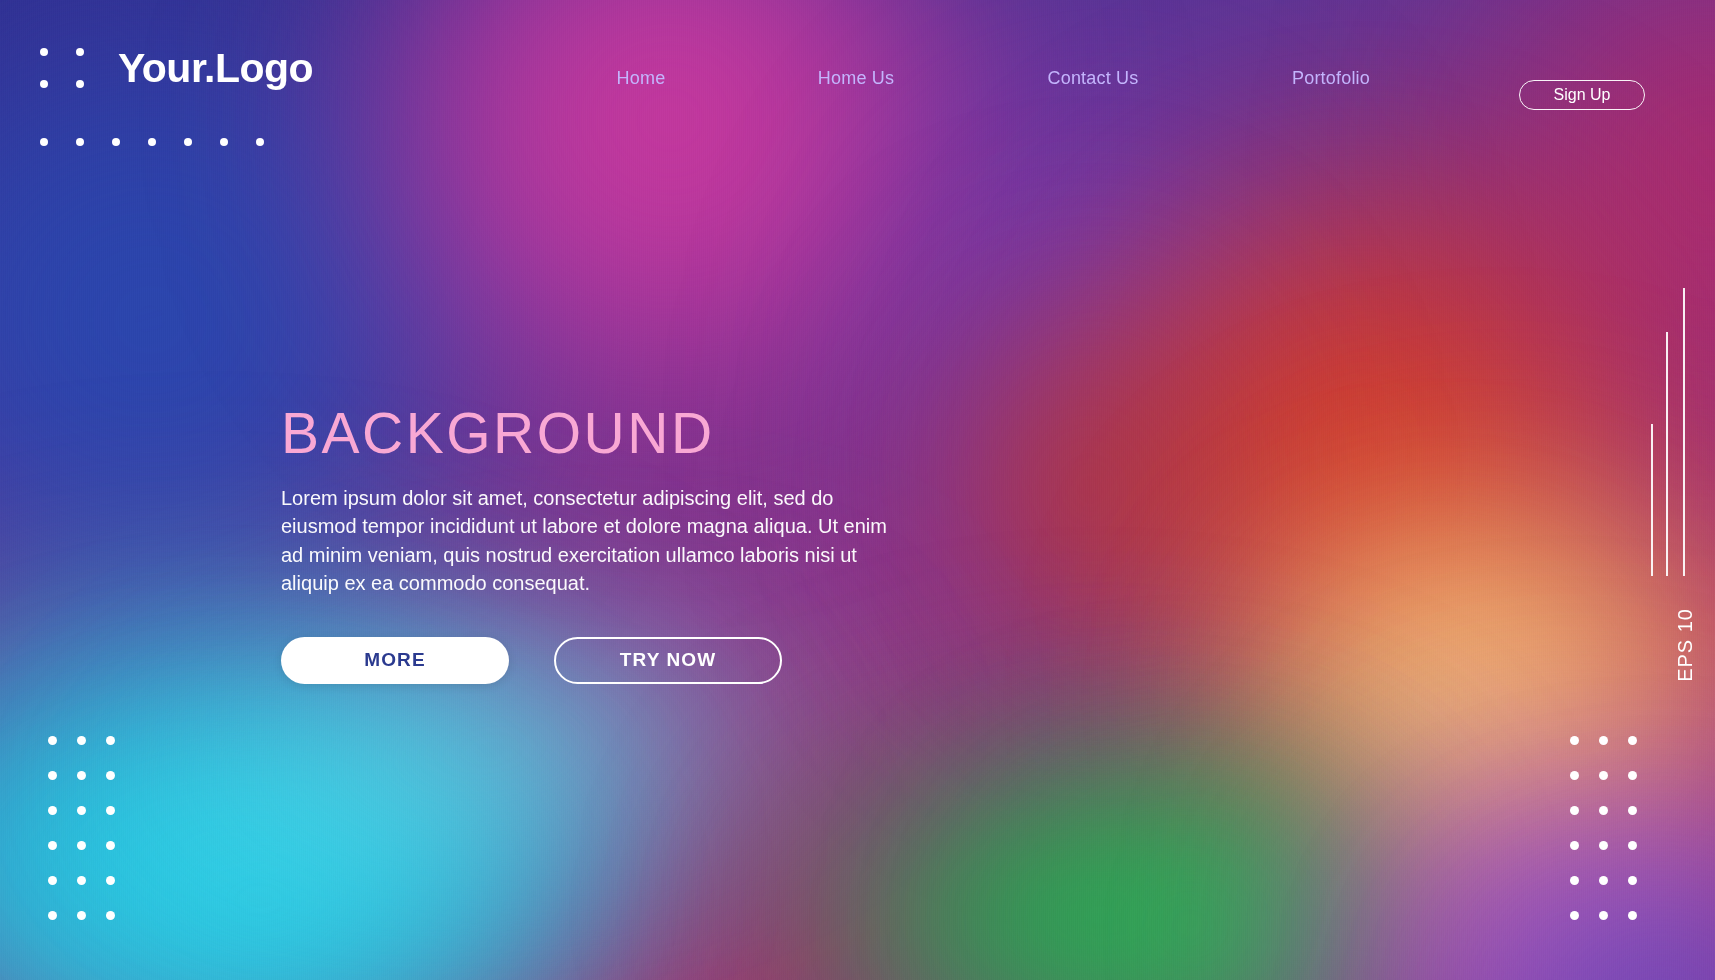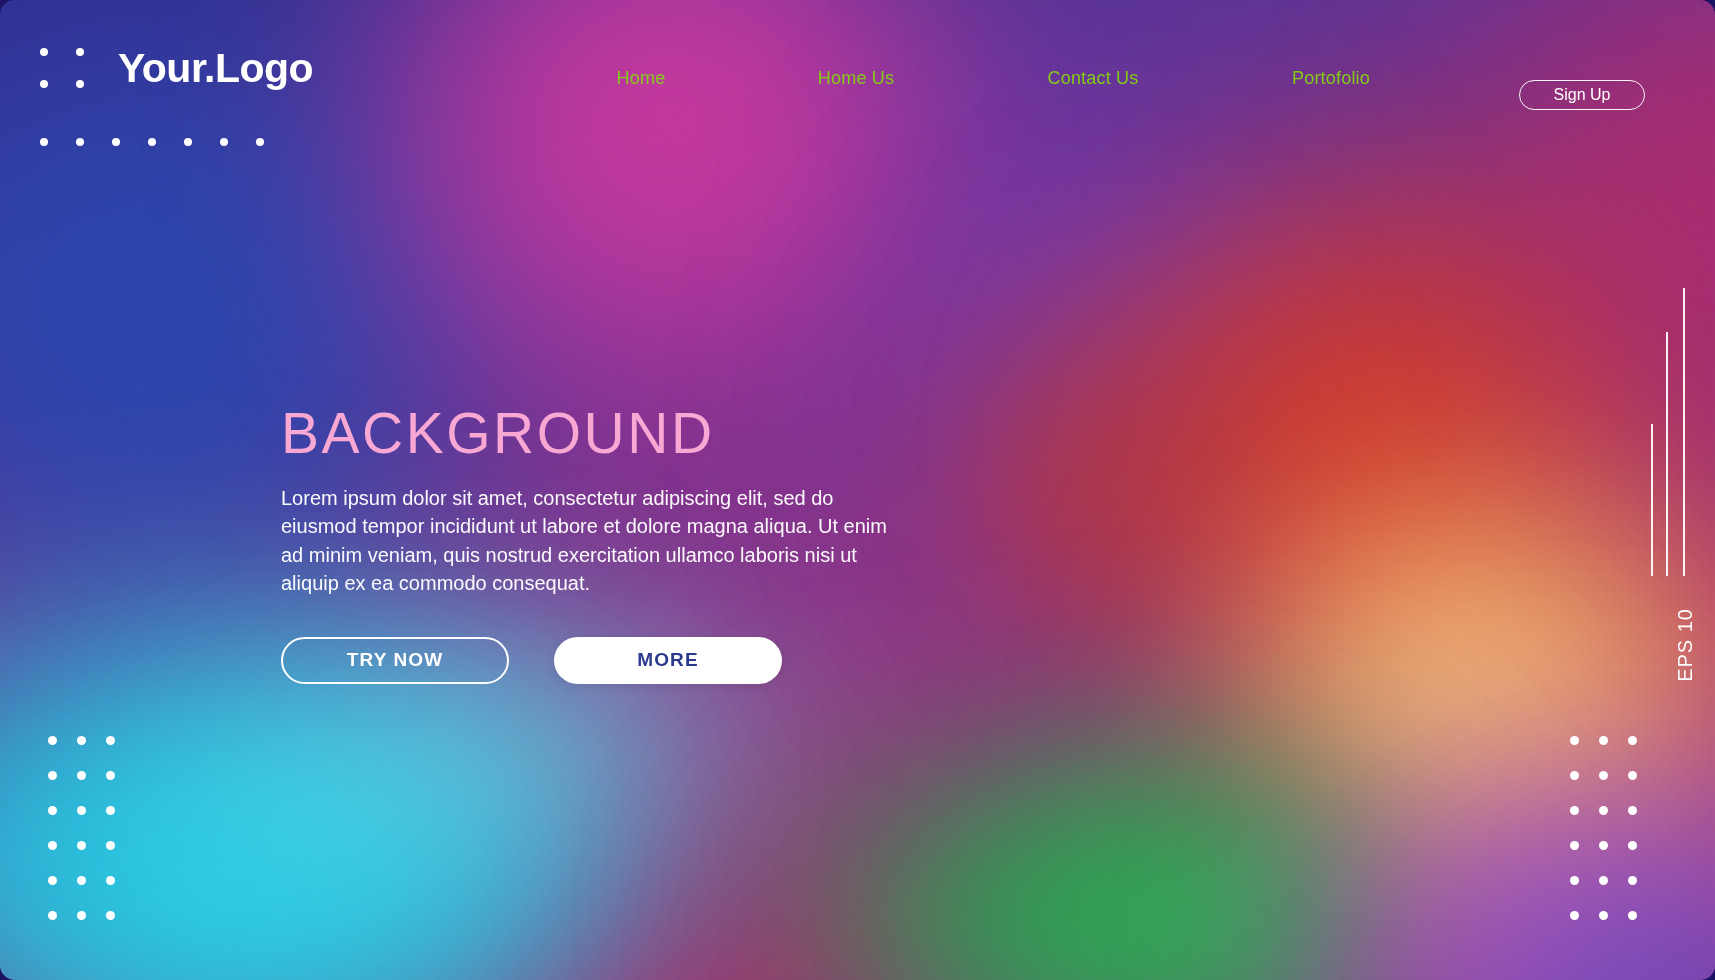--- a/index.html
+++ b/index.html
@@ -13,21 +13,20 @@
     font-family:"Liberation Sans", sans-serif;
   }
 
   
   .stage {
     position:relative;
     width:1715px;
     height:980px;
     overflow:hidden;
     isolation:isolate;
-    border-radius:15px;
   }
 
   
   .bg-base {
     position:absolute; inset:0;
     background:
       linear-gradient(160deg, #2b2f8f 0%, #5e3496 28%, #8c2f86 55%, #a82c6e 78%, #8e2f8c 100%);
   }
   .blob { position:absolute; border-radius:50%; filter:blur(90px); }
 
@@ -151,21 +150,21 @@
     display:grid;
     grid-template-columns:repeat(7, 36px);
   }
 
   .nav {
     position:absolute; left:0; right:0; top:58px;
     display:flex; align-items:center;
   }
   .nav-item {
     position:absolute;
-    color:#84cc16;
+    color:#c4b5fd;
     font-size:18px;
     letter-spacing:0.2px;
     white-space:nowrap;
     transform:translateX(-50%);
     text-decoration:none;
     cursor:pointer;
     margin-top:41px;
   }
   .nav-item.n0 { left:641px; }
   .nav-item.n1 { left:856px; }
@@ -322,22 +321,22 @@
       <a class="nav-item n3">Portofolio</a>
     </nav>
 
     <button class="signup">Sign Up</button>
   </div>
 
   <div class="hero">
     <h1 class="hero-title">BACKGROUND</h1>
     <p class="hero-desc">Lorem ipsum dolor sit amet, consectetur adipiscing elit, sed do eiusmod tempor incididunt ut labore et dolore magna aliqua. Ut enim ad minim veniam, quis nostrud exercitation ullamco laboris nisi ut aliquip ex ea commodo consequat.</p>
     <div class="cta-row">
+      <button class="btn btn-more">MORE</button>
       <button class="btn btn-try">TRY NOW</button>
-      <button class="btn btn-more">MORE</button>
     </div>
   </div>
 
   <div class="rail">
     <div class="rail-line l0"></div>
     <div class="rail-line l1"></div>
     <div class="rail-line l2"></div>
     <div class="eps">EPS 10</div>
   </div>
 

